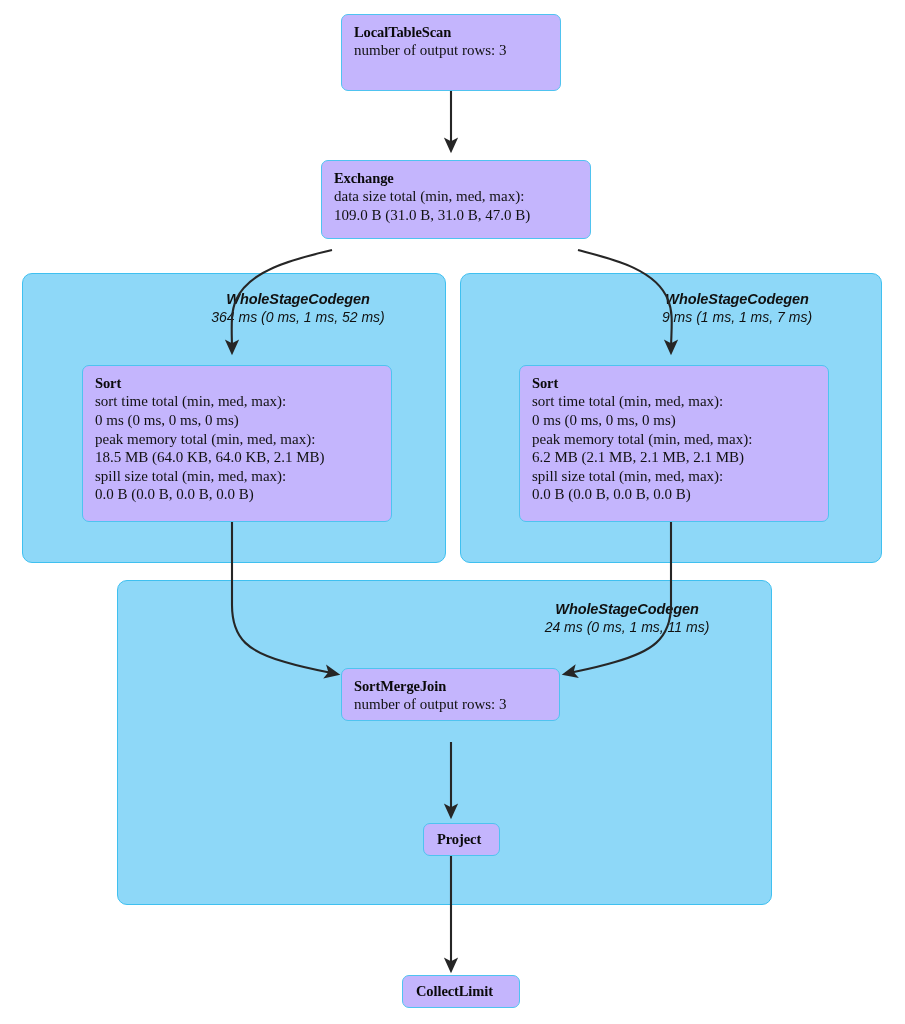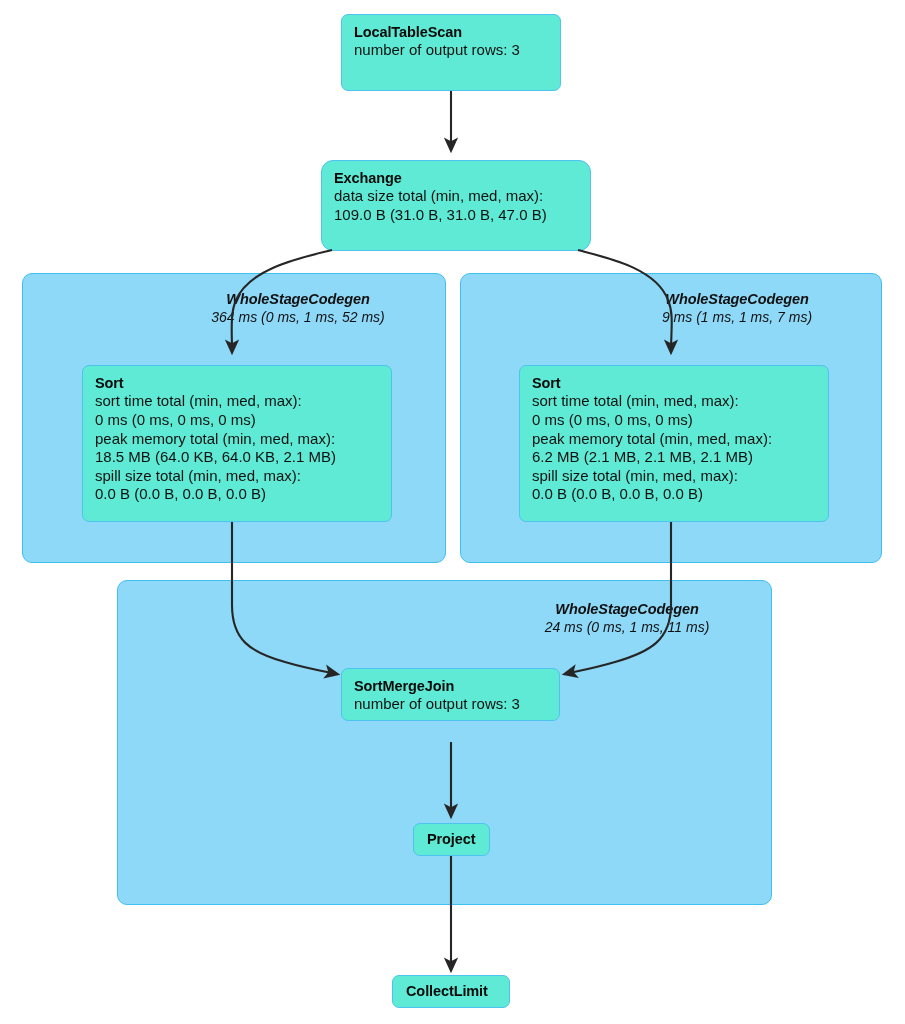--- a/index.html
+++ b/index.html
@@ -53,44 +53,46 @@
     letter-spacing: -0.1px;
   }
   .stage-label .stage-metric {
     display: block;
     font-weight: normal;
     font-size: 14px;
   }
   
   .node {
     position: absolute;
-    background: #5eead4;
+    background: #c4b5fd;
     border: 1.5px solid #4fc3f0;
     border-radius: 7px;
     box-sizing: border-box;
     z-index: 3;
     padding: 9px 12px 10px 12px;
+    font-family: Liberation Serif, serif;
   }
   .node .node-title {
     display: block;
     font-weight: bold;
     font-size: 14.5px;
     color: #0a0a0a;
     letter-spacing: -0.1px;
     line-height: 1.2;
   }
   .node .node-metrics {
     display: block;
     font-size: 15px;
     color: #111111;
     line-height: 1.24;
     white-space: pre;
   }
   .node.compact {
     padding: 7px 13px 8px 13px;
+    margin-left: 10px;
   }
   .node.compact .node-title {
     font-size: 14.5px;
   }
 </style>
 </head>
 <body>
 
 <div id="plan-canvas">
 
@@ -135,21 +137,21 @@
   <div class="stage-label" style="left:482px; top:600px; width:290px;">
     <span class="stage-title">WholeStageCodegen</span>
     <span class="stage-metric">24 ms (0 ms, 1 ms, 11 ms)</span>
   </div>
 
   <div class="node" style="left:341px; top:14px; width:220px; height:77px;">
     <span class="node-title">LocalTableScan</span>
     <span class="node-metrics">number of output rows: 3</span>
   </div>
 
-  <div class="node" style="left:321px; top:160px; width:270px; height:91px;border-radius:12px;">
+  <div class="node" style="left:321px; top:160px; width:270px; height:79px;">
     <span class="node-title">Exchange</span>
     <span class="node-metrics">data size total (min, med, max):
 109.0 B (31.0 B, 31.0 B, 47.0 B)</span>
   </div>
 
   <div class="node" style="left:82px; top:365px; width:310px; height:157px;">
     <span class="node-title">Sort</span>
     <span class="node-metrics">sort time total (min, med, max):
 0 ms (0 ms, 0 ms, 0 ms)
 peak memory total (min, med, max):

